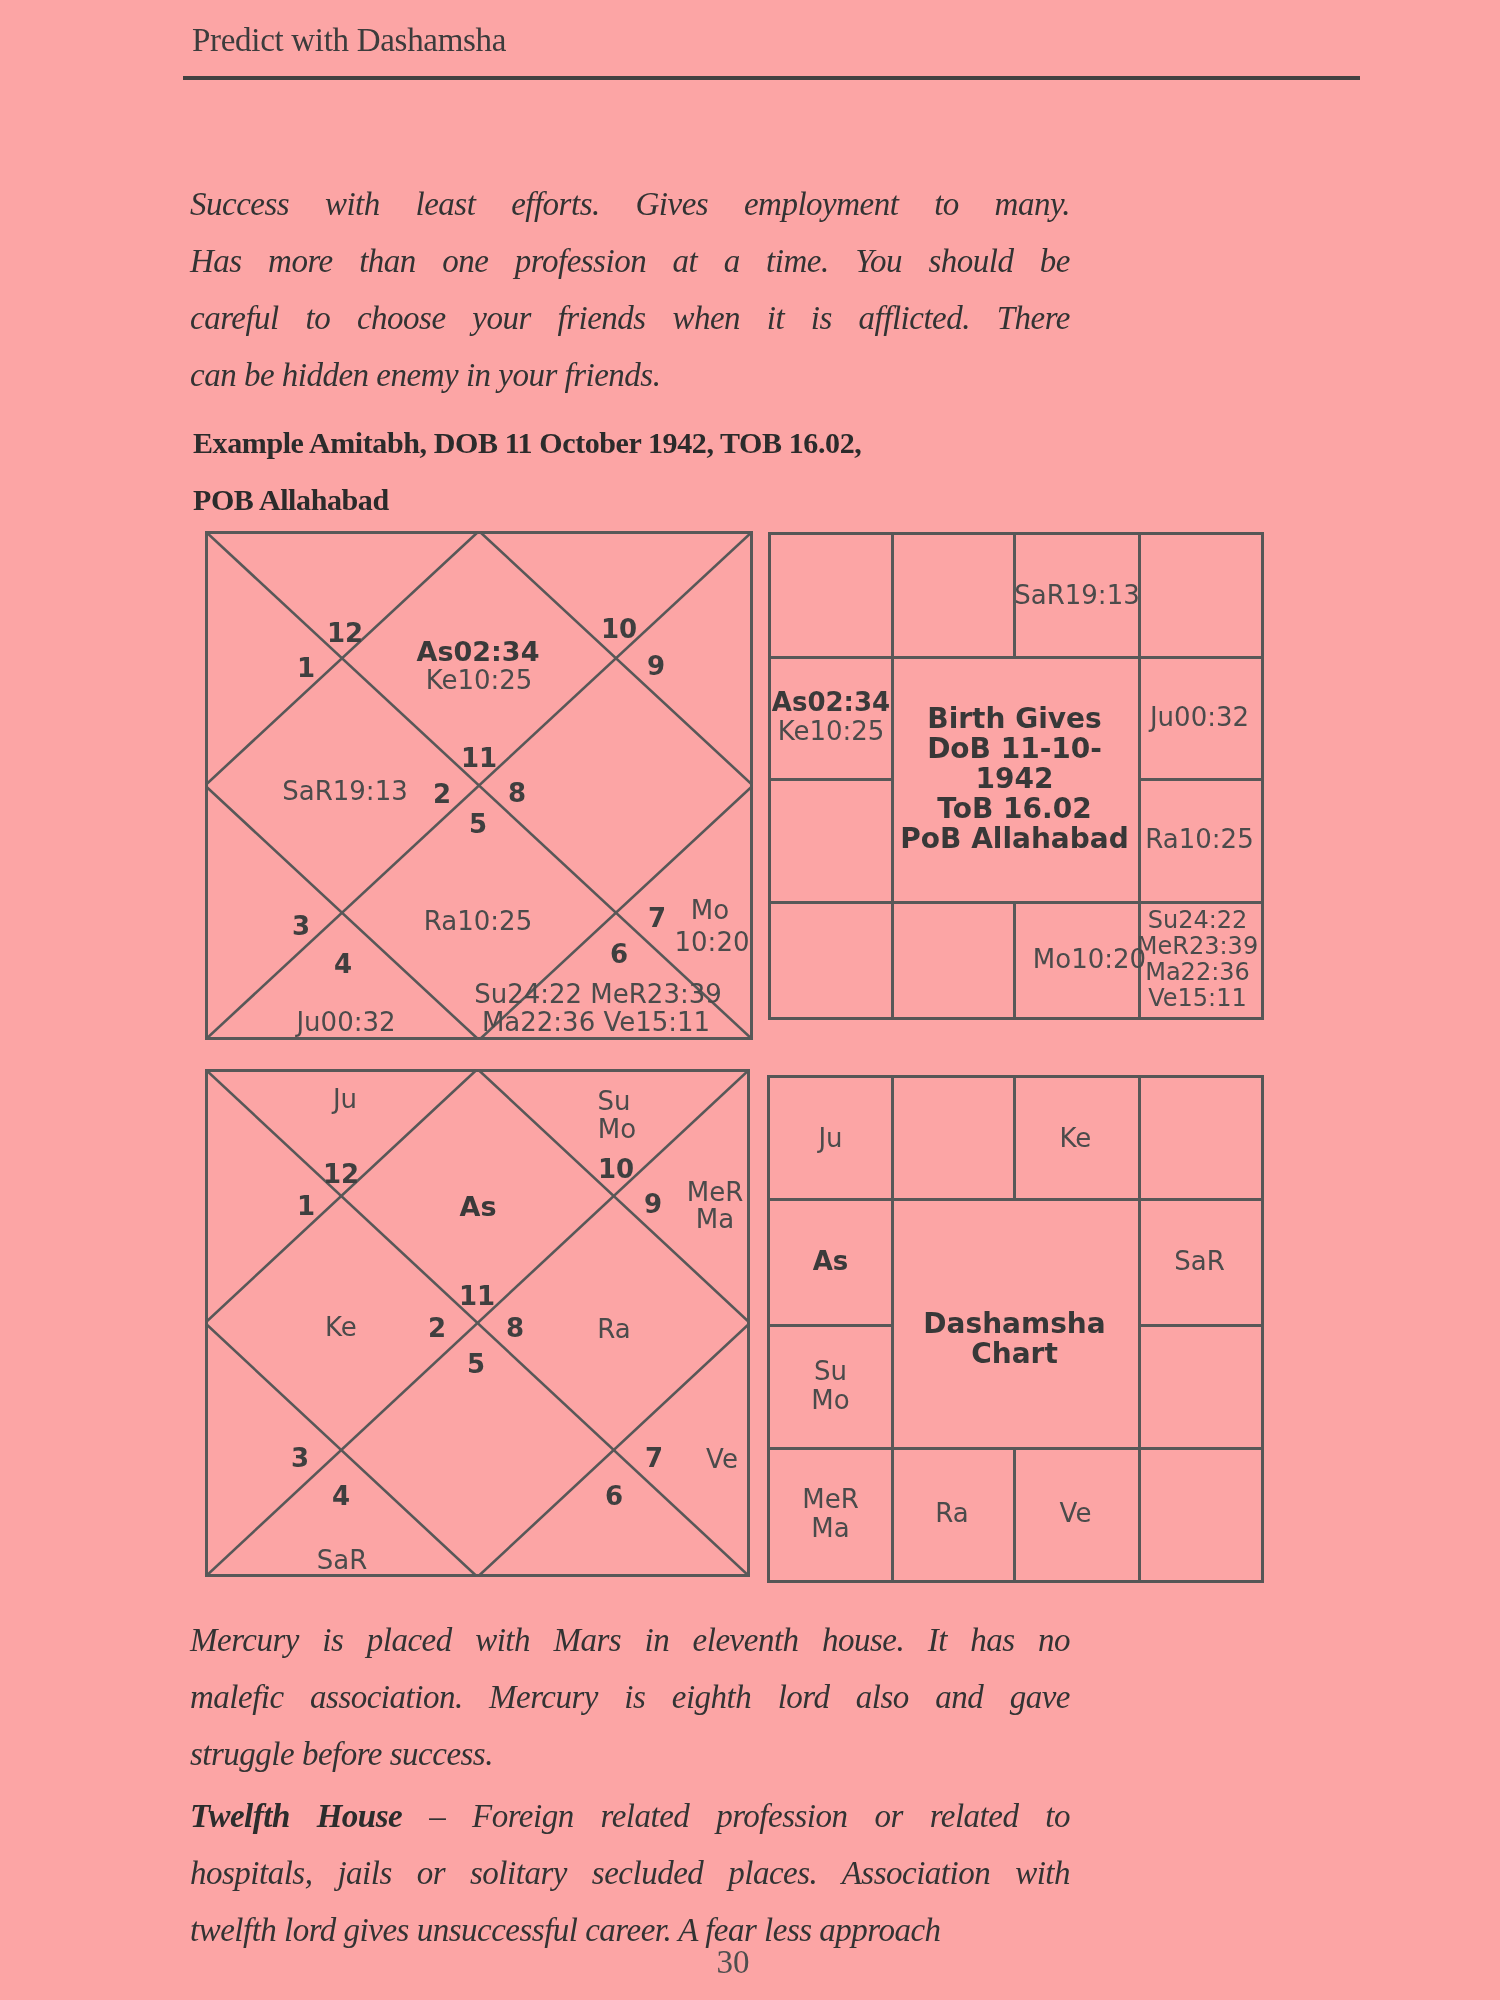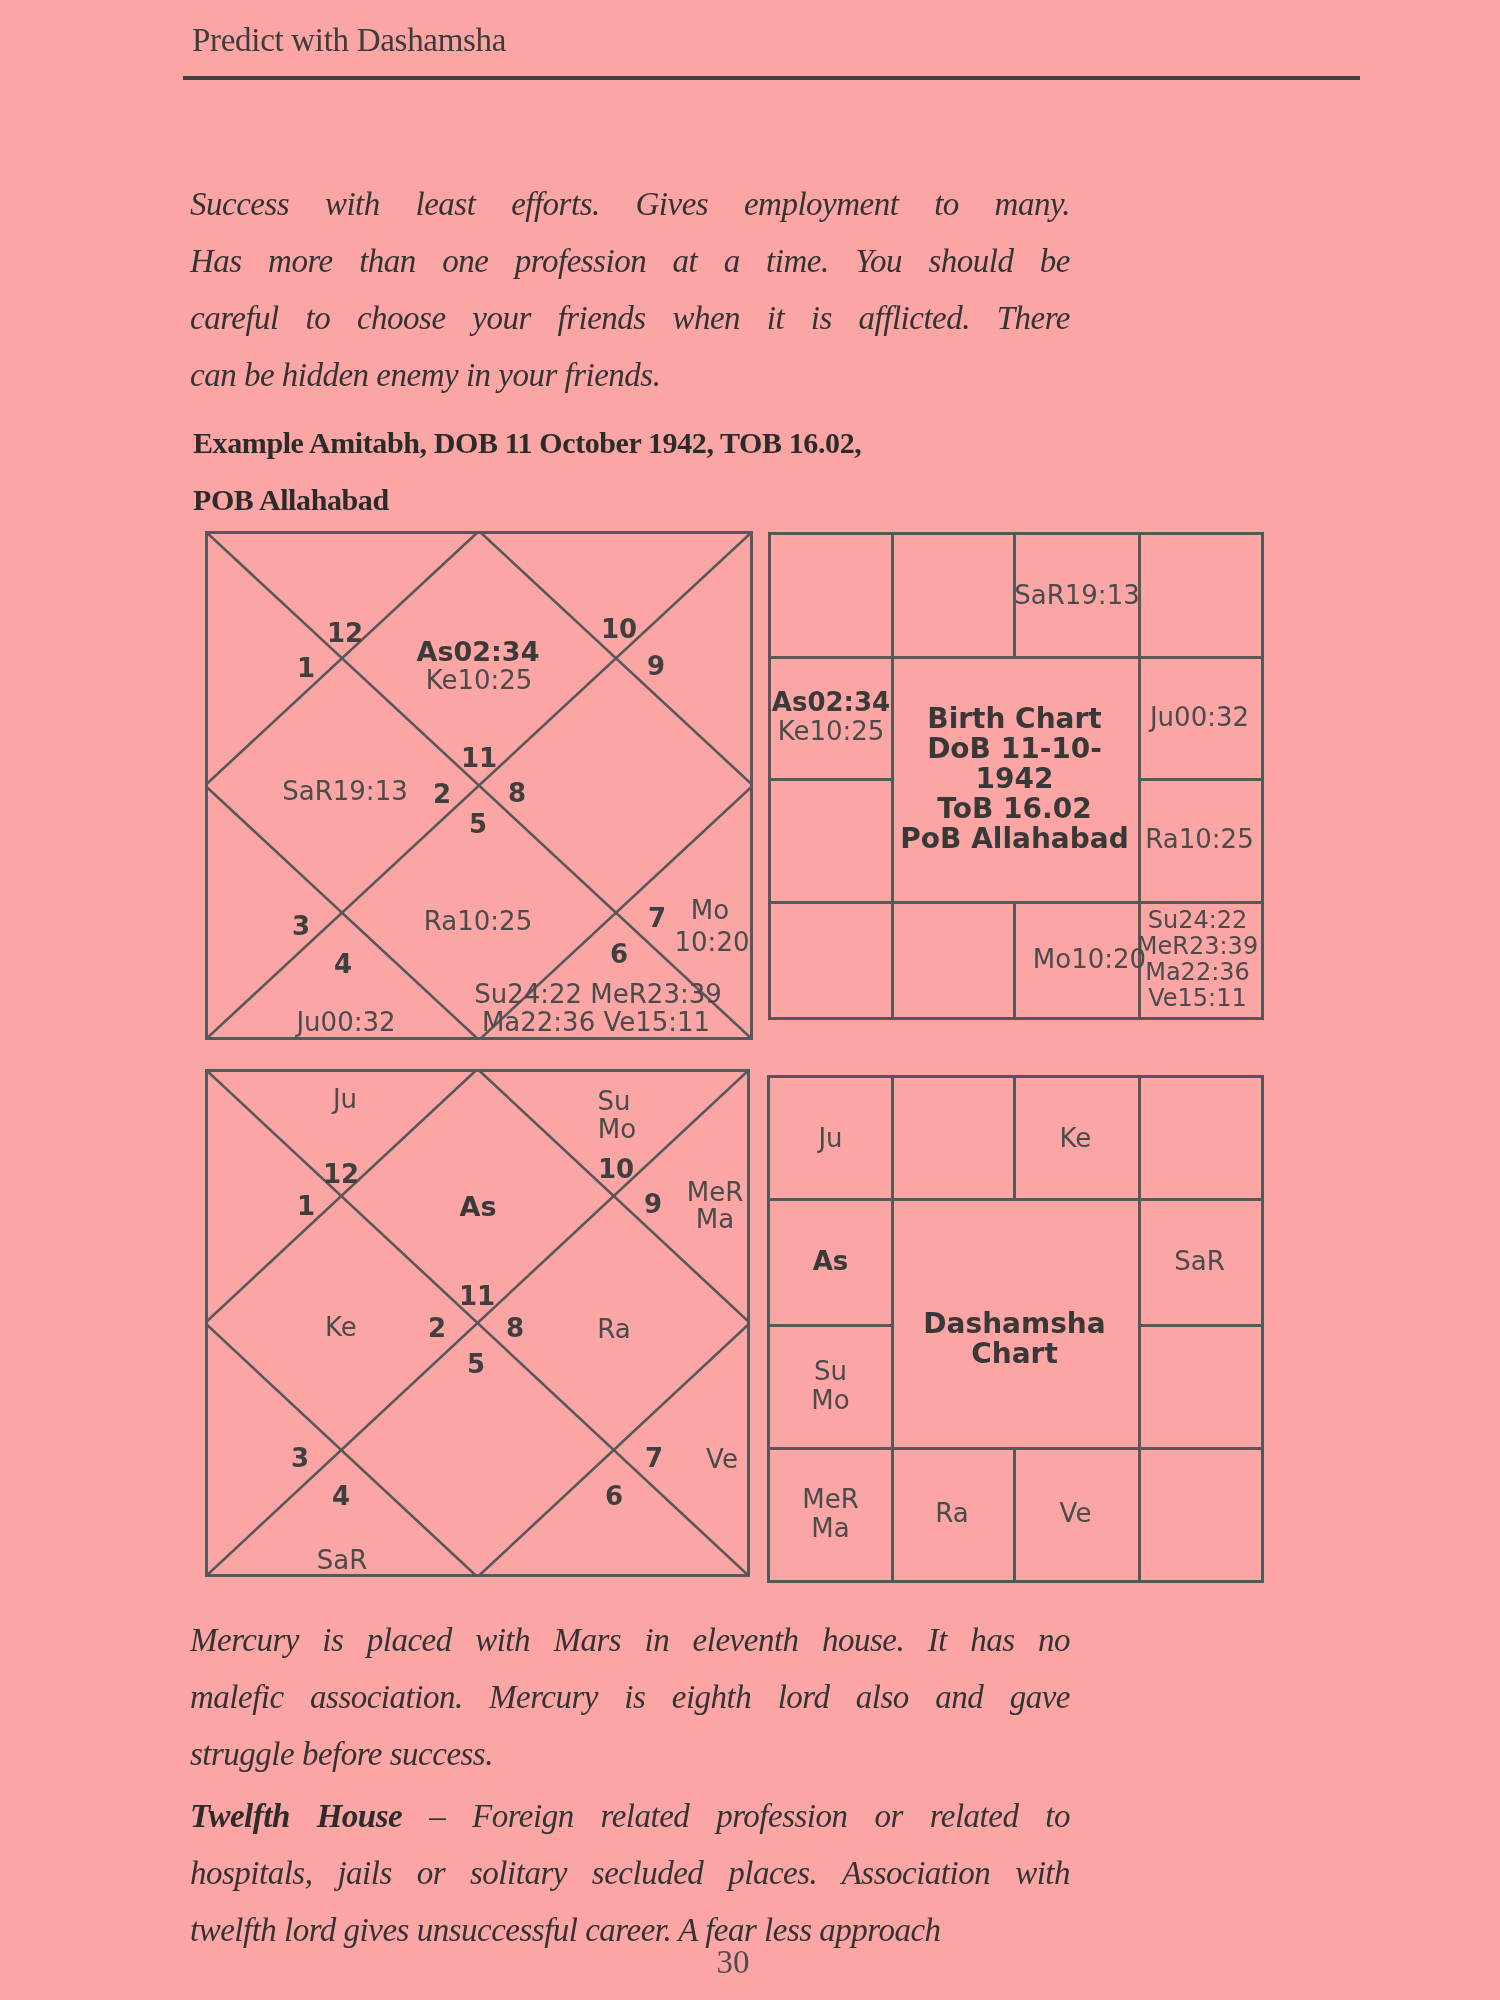--- a/index.html
+++ b/index.html
@@ -116,21 +116,21 @@
     <div class="slabel" style="left:256px;top:366px;width:125px;height:116px;">
       <div>Mo10:20</div>
     </div>
     <div class="slabel small" style="left:363px;top:366px;width:127px;height:116px;">
       <div>Su24:22</div>
       <div>MeR23:39</div>
       <div>Ma22:36</div>
       <div>Ve15:11</div>
     </div>
     <div class="slabel stitle" style="left:120px;top:121px;width:247px;height:245px;">
-      <div>Birth Chart</div>
+      <div>Birth Gives</div>
       <div>DoB 11-10-1942</div>
       <div>ToB 16.02</div>
       <div>PoB Allahabad</div>
     </div>
   </div>
 
   <div class="nchart" style="left:205px;top:1069px;">
     <svg width="545" height="508" viewBox="0 0 545 508">
       <g>
         <rect class="chart-line" x="1.5" y="1.5" width="542" height="505" style="stroke-width:3;"></rect>

